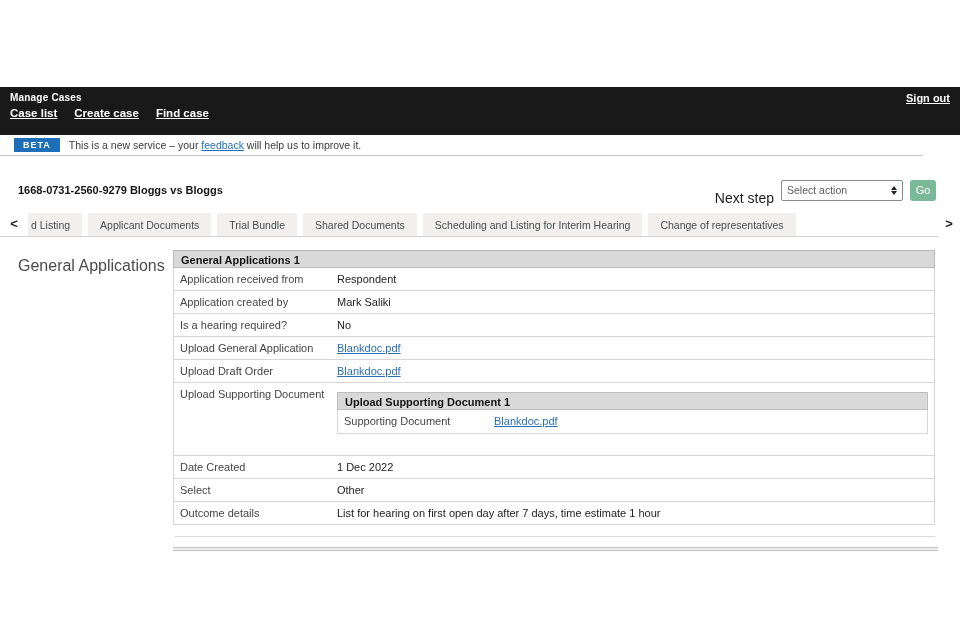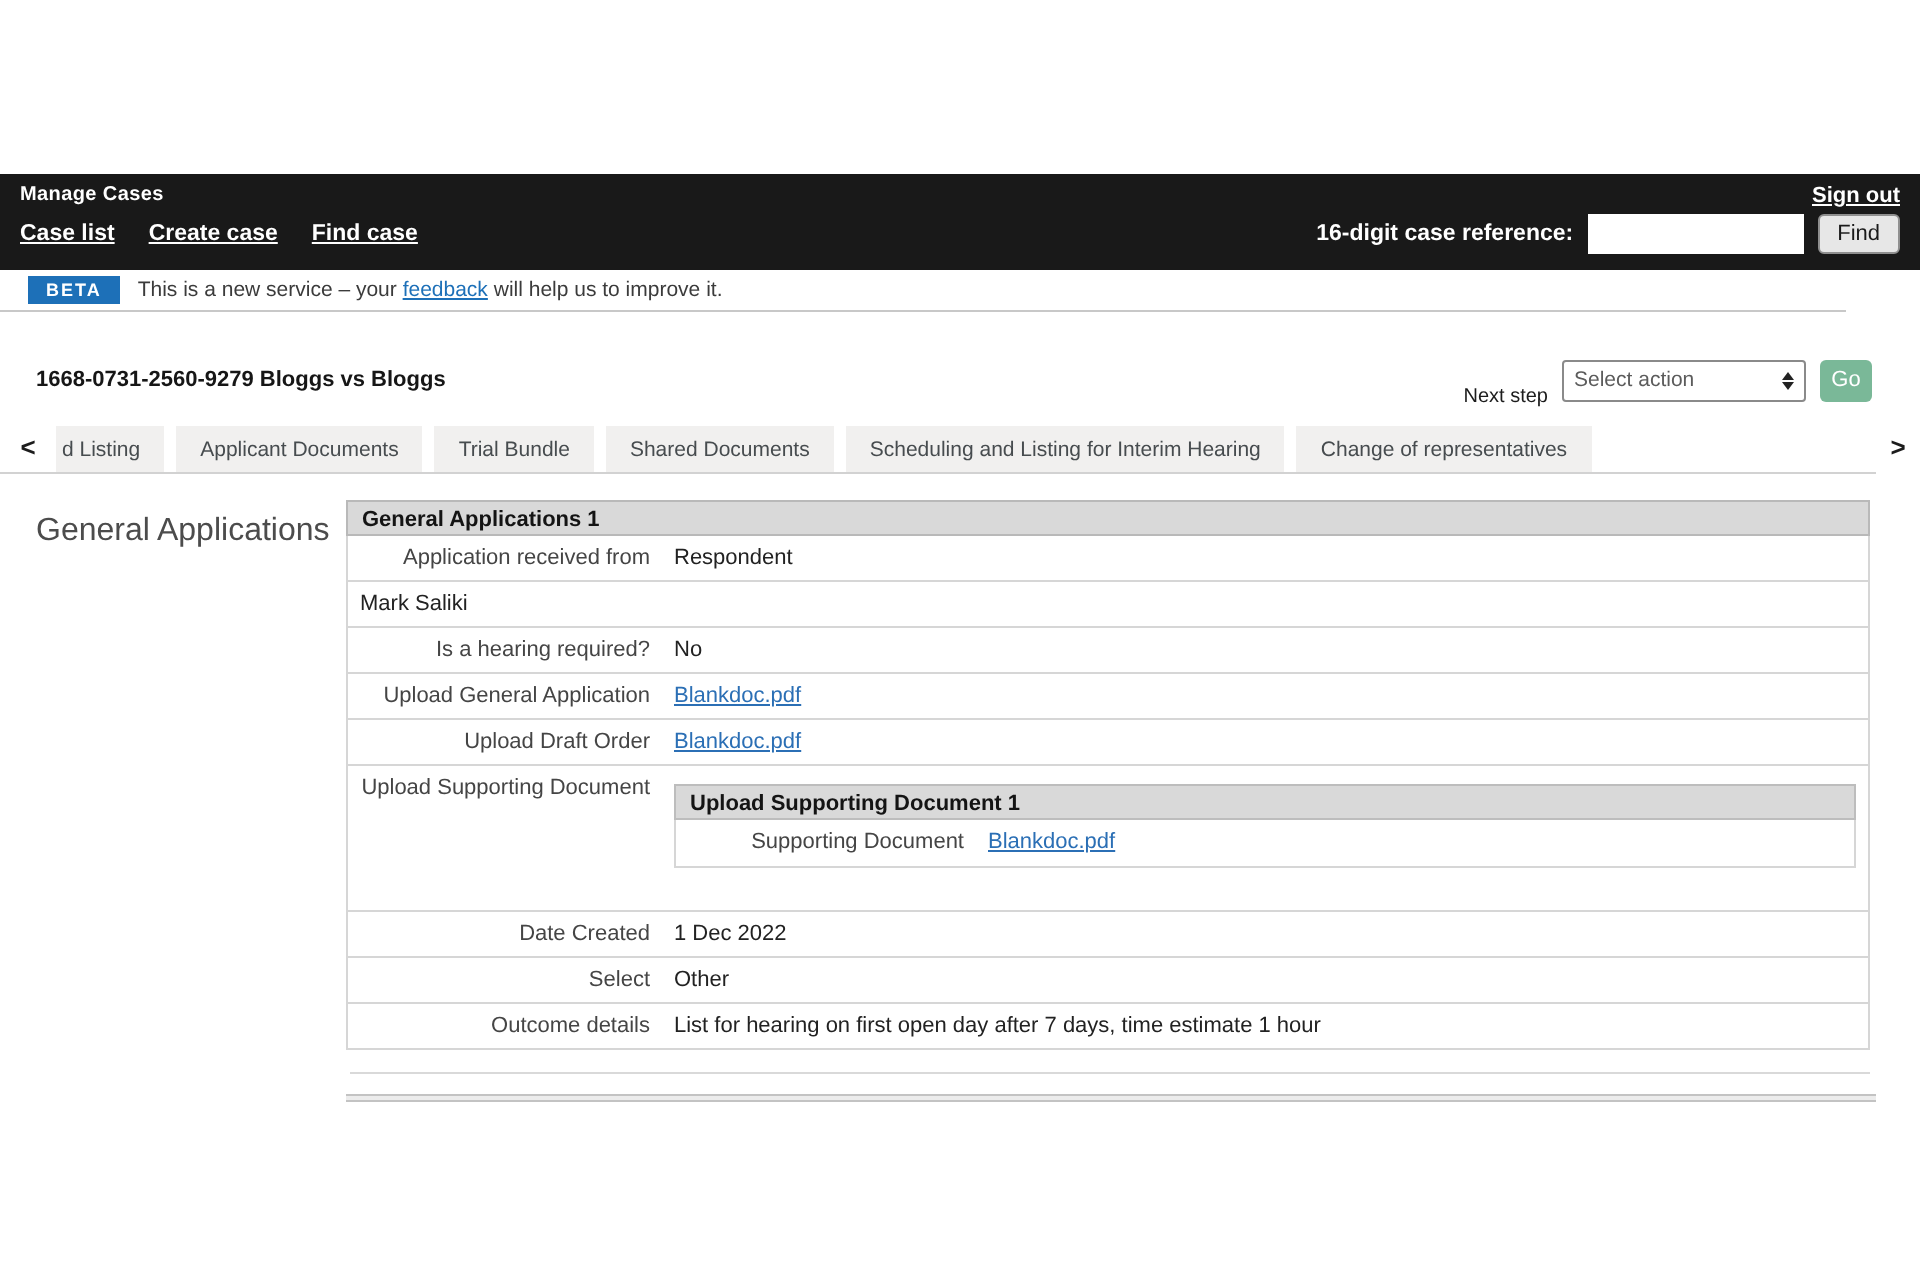--- a/index.html
+++ b/index.html
@@ -28,21 +28,21 @@
                 padding: 2px 9px; line-height: 10px; }
   .beta-text { font-size: 10.5px; color: #3b3b3b; margin-left: 9px; }
   .beta-text a { color: #1d70b8; text-decoration: underline; cursor: pointer; }
   .beta-line { position: absolute; left: 0; bottom: -1px; width: 923px; height: 1px; background: #c8c8c8; }
 
   
   .case-row { display: flex; align-items: center; justify-content: space-between;
               margin-top: 24px; padding: 0 24px 0 18px; height: 22px; }
   .case-title { font-size: 11px; font-weight: bold; color: #161616; }
   .nextstep { display: flex; align-items: center; gap: 7px; }
-  .nextstep-label { font-size: 10px; color: #1c1c1c; margin-top: 16px; }
+  .nextstep-label { font-size: 14px; color: #1c1c1c; margin-top: 16px; }
   .action-select { width: 122px; height: 21px; border: 1px solid #8a8a8a; background: #fff; border-radius: 2px;
                    display: flex; align-items: center; justify-content: space-between; padding: 0 5px; cursor: pointer; }
   .action-select .sel-text { font-size: 10.5px; color: #5c5c5c; }
   .sel-arrows { display: flex; flex-direction: column; gap: 1px; align-items: center; }
   .sel-arrows i { display: block; width: 0; height: 0; border-left: 3px solid transparent; border-right: 3px solid transparent; }
   .sel-arrows i.up { border-bottom: 4px solid #222; }
   .sel-arrows i.down { border-top: 4px solid #222; }
   .go-btn { width: 26px; height: 21px; background: #7ab898; color: #fff; font-size: 11px;
             border: none; border-radius: 3px; cursor: pointer; }
 
@@ -58,21 +58,21 @@
   .tab.clipped { padding-left: 3px; }
 
   
   .content { position: relative; }
   .side-label { position: absolute; left: 18px; top: 7px; font-size: 16px; color: #4c4c4c; cursor: pointer; }
 
   .case-table { margin: 13px 0 0 173px; width: 762px; font-size: 11px; border-radius: 27px; }
   .t-header { background: #d9d9d9; border: 1px solid #b9b9b9; padding: 3px 7px; height: 18px;
               font-weight: bold; color: #141414; }
   .t-row { display: flex; border: 1px solid #d6d6d6; border-top: none; background: #fff; min-height: 23px; }
-  .t-label { width: 157px; padding: 5px 6px; color: #454545; flex-shrink: 0; text-align: right; }
+  .t-label { width: 157px; padding: 5px 6px; color: #454545; flex-shrink: 0; }
   .t-value { flex: 1; padding: 5px 6px; color: #222; }
   .doc-link { color: #2b6fb5; text-decoration: underline; cursor: pointer; }
 
   .nested-table { margin: 4px 0 16px 0; width: 100%; }
   .nested-table .t-header { border: 1px solid #bdbdbd; }
   .nested-table .t-row { border: 1px solid #d6d6d6; border-top: none; min-height: 24px; }
   .nested-table .t-label { width: 150px; }
 
   .thin-line { margin: 11px 0 0 175px; width: 760px; height: 1px; background: #d9d9d9; }
   .thick-bar { margin: 10px 0 0 173px; width: 765px; height: 4px; background: #ececec;
@@ -87,25 +87,20 @@
   <div class="hdr-row1">
     <div class="hdr-title">Manage Cases</div>
     <a class="signout">Sign out</a>
   </div>
   <div class="hdr-row2">
     <nav class="hdr-nav">
       <a>Case list</a>
       <a>Create case</a>
       <a>Find case</a>
     </nav>
-    <div class="hdr-search">
-      <label>16-digit case reference:</label>
-      <input class="ref-input" type="text" value="" style="">
-      <button class="find-btn">Find</button>
-    </div>
   </div>
 </header>
 
 <div class="beta-bar">
   <span class="beta-badge">BETA</span>
   <span class="beta-text"><span>This is a new service – your </span><a>feedback</a><span> will help us to improve it.</span></span>
   <div class="beta-line"></div>
 </div>
 
 <div class="case-row">
@@ -138,20 +133,21 @@
 
 <div class="content">
   <div class="side-label">General Applications</div>
   <div class="case-table">
       <div class="t-header">General Applications 1</div>
       <div class="t-row">
         <div class="t-label">Application received from</div>
         <div class="t-value">Respondent</div>
       </div>
       <div class="t-row">
+        <div class="t-label">Application created by</div>
         <div class="t-value">Mark Saliki</div>
       </div>
       <div class="t-row">
         <div class="t-label">Is a hearing required?</div>
         <div class="t-value">No</div>
       </div>
       <div class="t-row">
         <div class="t-label">Upload General Application</div>
         <div class="t-value"><a class="doc-link">Blankdoc.pdf</a></div>
       </div>

